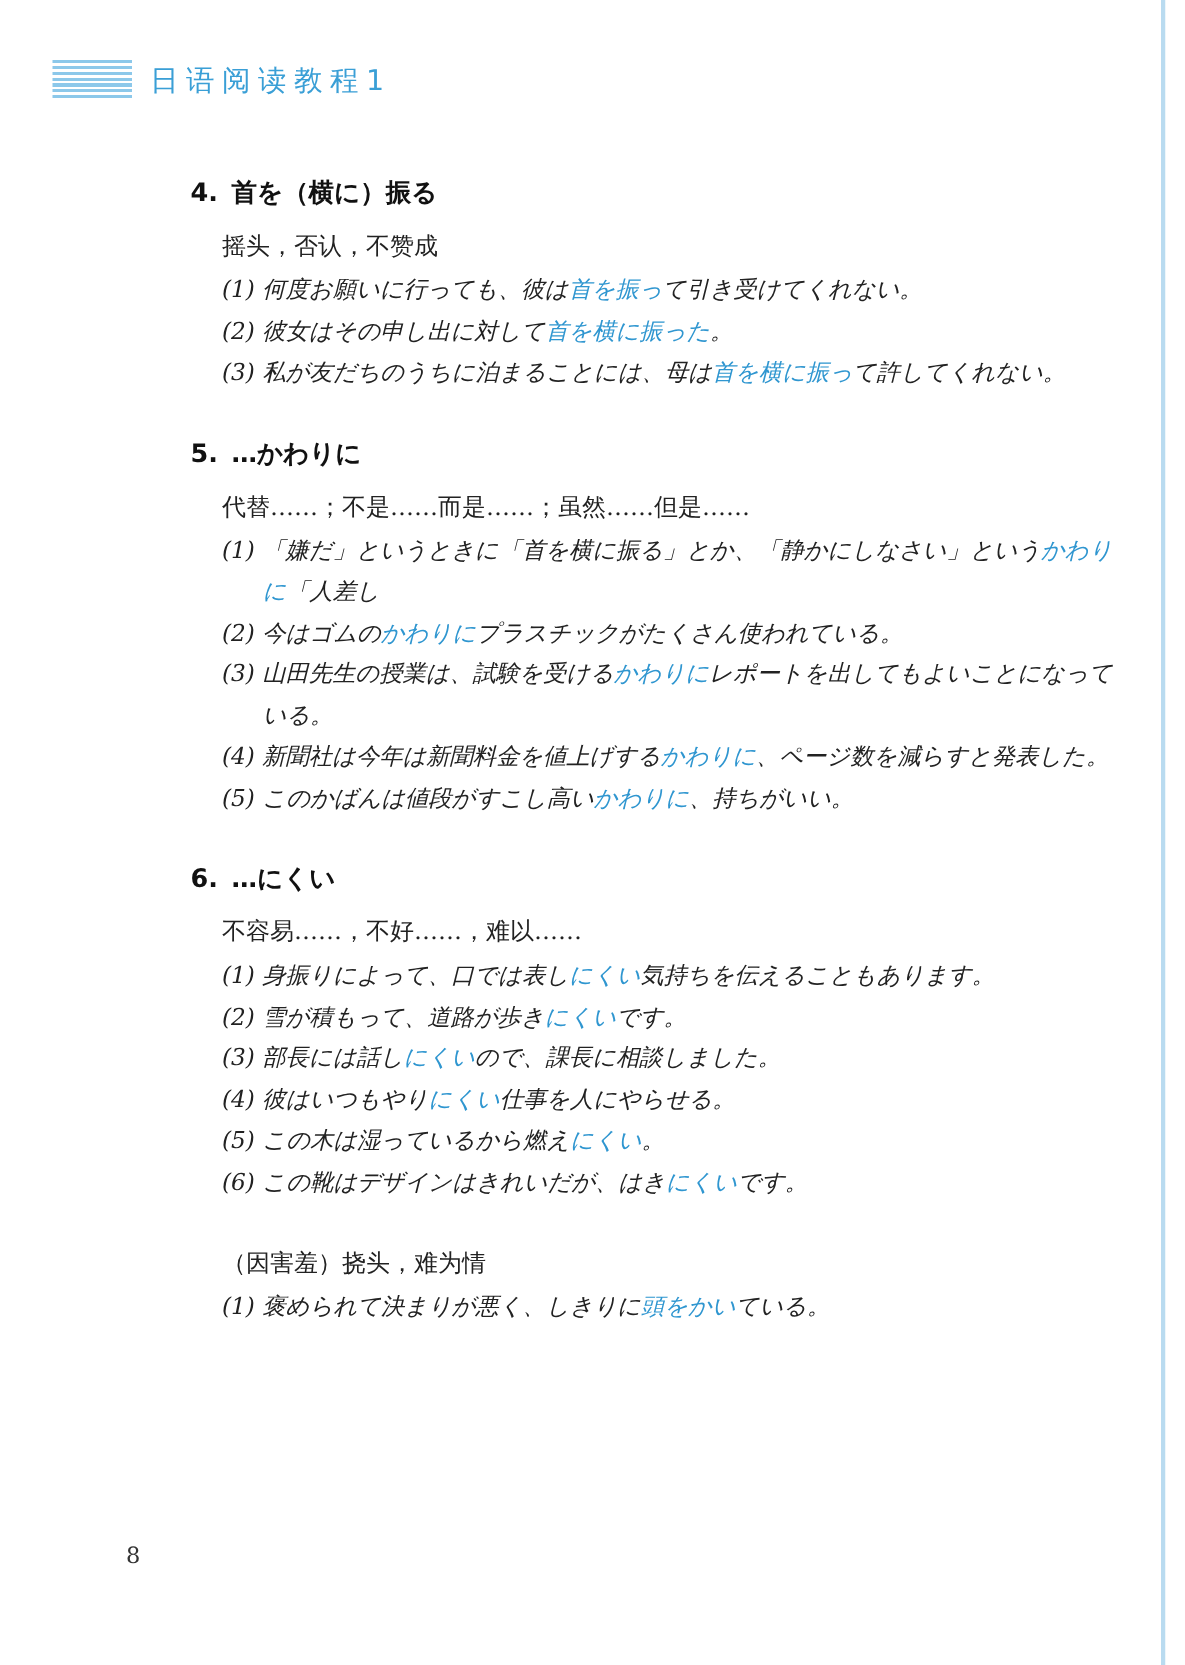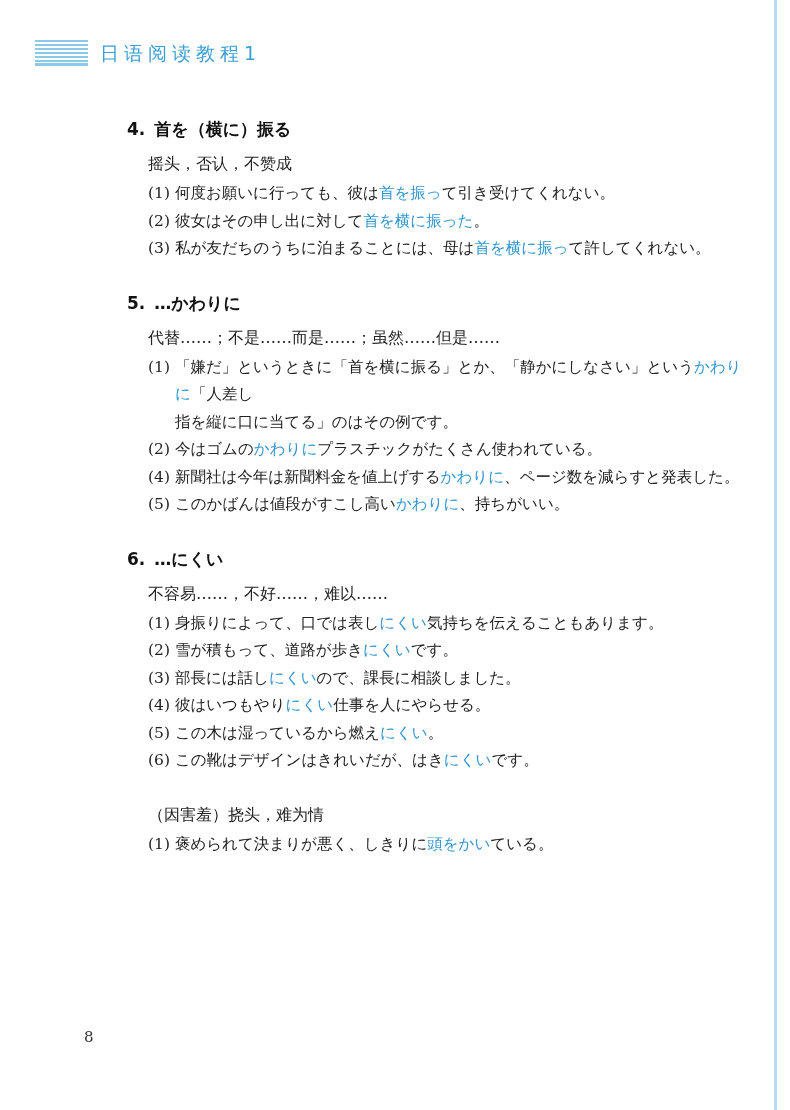--- a/index.html
+++ b/index.html
@@ -66,20 +66,21 @@
     margin: 0 0 5px 21px;
     font-size: 16px;
     line-height: 22px;
   }
   .example {
     margin: 0 0 0 21px;
     font-size: 15.5px;
     line-height: 27.5px;
     padding-left: 27px;
     text-indent: -27px;
+    font-style: italic;
   }
   .exlabel { white-space: pre; }
   .hl { color: var(--hl); }
   .page-number {
     position: absolute;
     left: 84px; top: 1028px;
     font-size: 15px;
     color: #333;
   }
 </style>
@@ -98,22 +99,23 @@
       <section>
         <h3><span class="num">4.</span><span>首を（横に）振る</span></h3>
         <p class="gloss">摇头，否认，不赞成</p>
         <p class="example"><span class="exlabel">(1) </span><span>何度お願いに行っても、彼は</span><span class="hl">首を振っ</span><span>て引き受けてくれない。</span></p>
         <p class="example"><span class="exlabel">(2) </span><span>彼女はその申し出に対して</span><span class="hl">首を横に振った</span><span>。</span></p>
         <p class="example"><span class="exlabel">(3) </span><span>私が友だちのうちに泊まることには、母は</span><span class="hl">首を横に振っ</span><span>て許してくれない。</span></p>
       </section>
       <section>
         <h3><span class="num">5.</span><span>…かわりに</span></h3>
         <p class="gloss">代替……；不是……而是……；虽然……但是……</p>
-        <p class="example"><span class="exlabel">(1) </span><span>「嫌だ」というときに「首を横に振る」とか、「静かにしなさい」という</span><span class="hl">かわりに</span><span>「人差し</span><br><span>指を縦に口に当てる」のはその例です。</span></p>
+        <p class="example"><span class="exlabel">(1) </span><span>「嫌だ」というときに「首を横に振る」とか、「静かにしなさい」という</span><span class="hl">かわりに</span><span>「人差し</span><br></p>
         <p class="example"><span class="exlabel">(2) </span><span>今はゴムの</span><span class="hl">かわりに</span><span>プラスチックがたくさん使われている。</span></p>
+        <p class="example"><span class="exlabel">(3) </span><span>山田先生の授業は、試験を受ける</span><span class="hl">かわりに</span><span>レポートを出してもよいことになっている。</span></p>
         <p class="example"><span class="exlabel">(4) </span><span>新聞社は今年は新聞料金を値上げする</span><span class="hl">かわりに</span><span>、ページ数を減らすと発表した。</span></p>
         <p class="example"><span class="exlabel">(5) </span><span>このかばんは値段がすこし高い</span><span class="hl">かわりに</span><span>、持ちがいい。</span></p>
       </section>
       <section>
         <h3><span class="num">6.</span><span>…にくい</span></h3>
         <p class="gloss">不容易……，不好……，难以……</p>
         <p class="example"><span class="exlabel">(1) </span><span>身振りによって、口では表し</span><span class="hl">にくい</span><span>気持ちを伝えることもあります。</span></p>
         <p class="example"><span class="exlabel">(2) </span><span>雪が積もって、道路が歩き</span><span class="hl">にくい</span><span>です。</span></p>
         <p class="example"><span class="exlabel">(3) </span><span>部長には話し</span><span class="hl">にくい</span><span>ので、課長に相談しました。</span></p>
         <p class="example"><span class="exlabel">(4) </span><span>彼はいつもやり</span><span class="hl">にくい</span><span>仕事を人にやらせる。</span></p>

